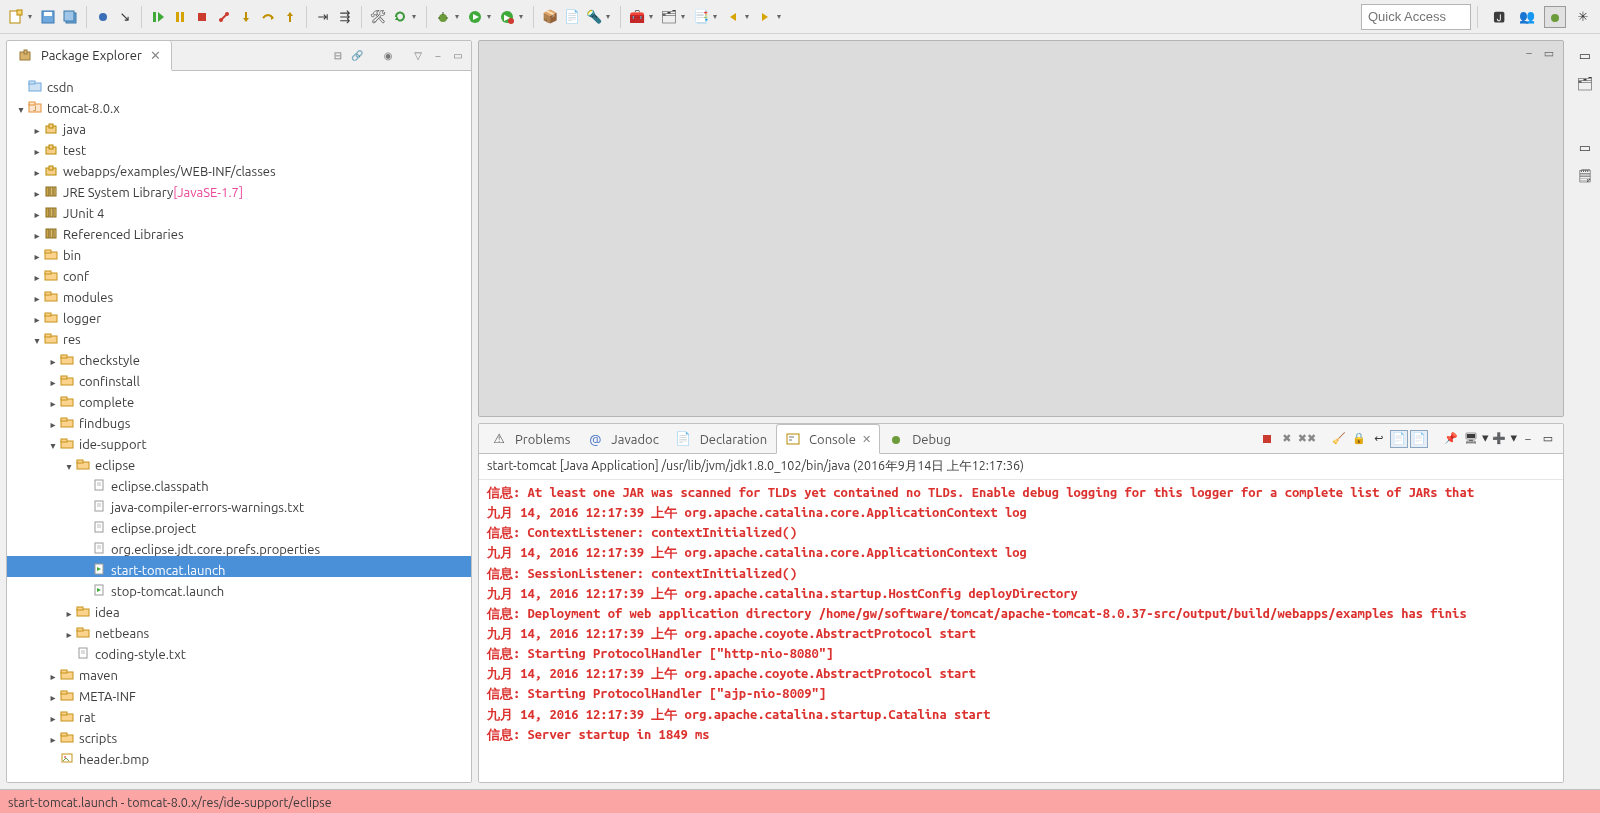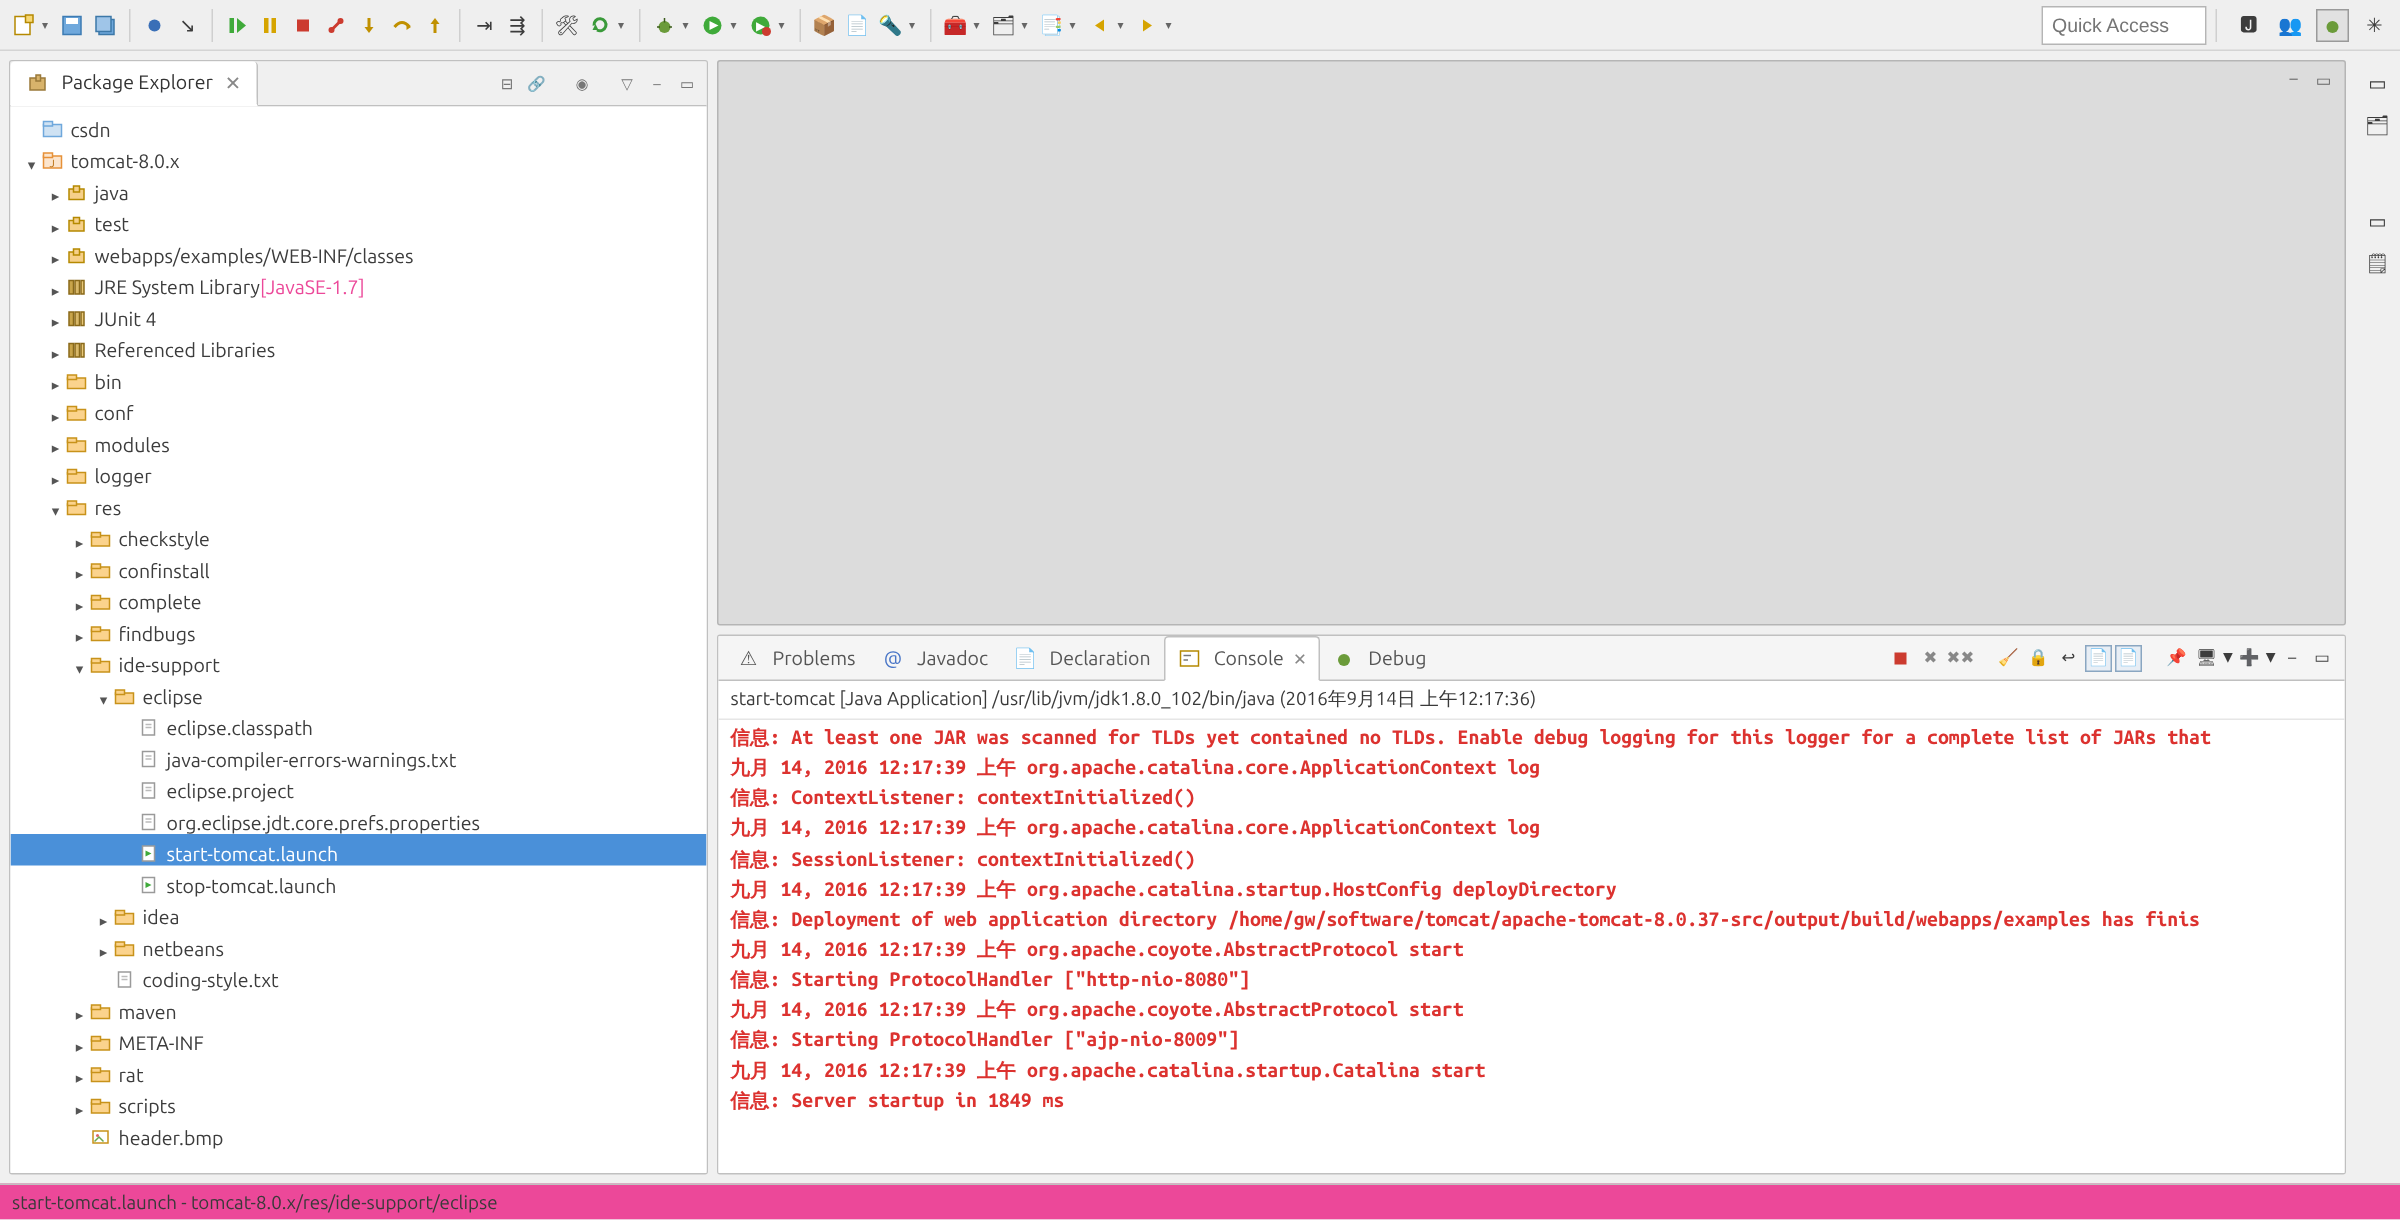--- a/index.html
+++ b/index.html
@@ -42,21 +42,21 @@
 .console-toolbar { margin-left:auto; display:flex; gap:2px; padding-right:6px; }
 .console-toolbar .mini { width:18px; height:18px; display:flex; align-items:center; justify-content:center; font-size:11px; }
 
 .console-desc { padding:4px 8px; color:#3a3a3a; font-size:12.5px; border-bottom:1px solid #e6e6e6; background:#fff; }
 .console-body { flex:1; overflow:auto; font-family: "Ubuntu Mono","DejaVu Sans Mono",monospace; font-size:13px; line-height:1.55; padding:2px 8px; white-space:pre; background:#fff; }
 .console-body .line { color:#dc322f;font-weight:bold; }
 
 .right-trim { width:30px; display:flex; flex-direction:column; align-items:center; gap:6px; padding-top:10px; }
 .right-trim .trim-btn { width:22px; height:22px; display:flex; align-items:center; justify-content:center; border:1px solid transparent; }
 
-.status-bar { height:24px; background:#ec4899; border-top:1px solid #c0c0c0; display:flex; align-items:center; padding:0 8px; font-size:12.5px; color:#3a3a3a; }
+.status-bar { height:24px; background:#fca5a5; border-top:1px solid #c0c0c0; display:flex; align-items:center; padding:0 8px; font-size:12.5px; color:#3a3a3a; }
 
 svg { display:block; }
 </style>
 </head>
 <body>
 
 <div class="toolbar">
   <span class="tb-btn">
       <svg width="16" height="16">
         <rect x="2" y="2" width="10" height="12" fill="#fff" stroke="#b58900"></rect>

